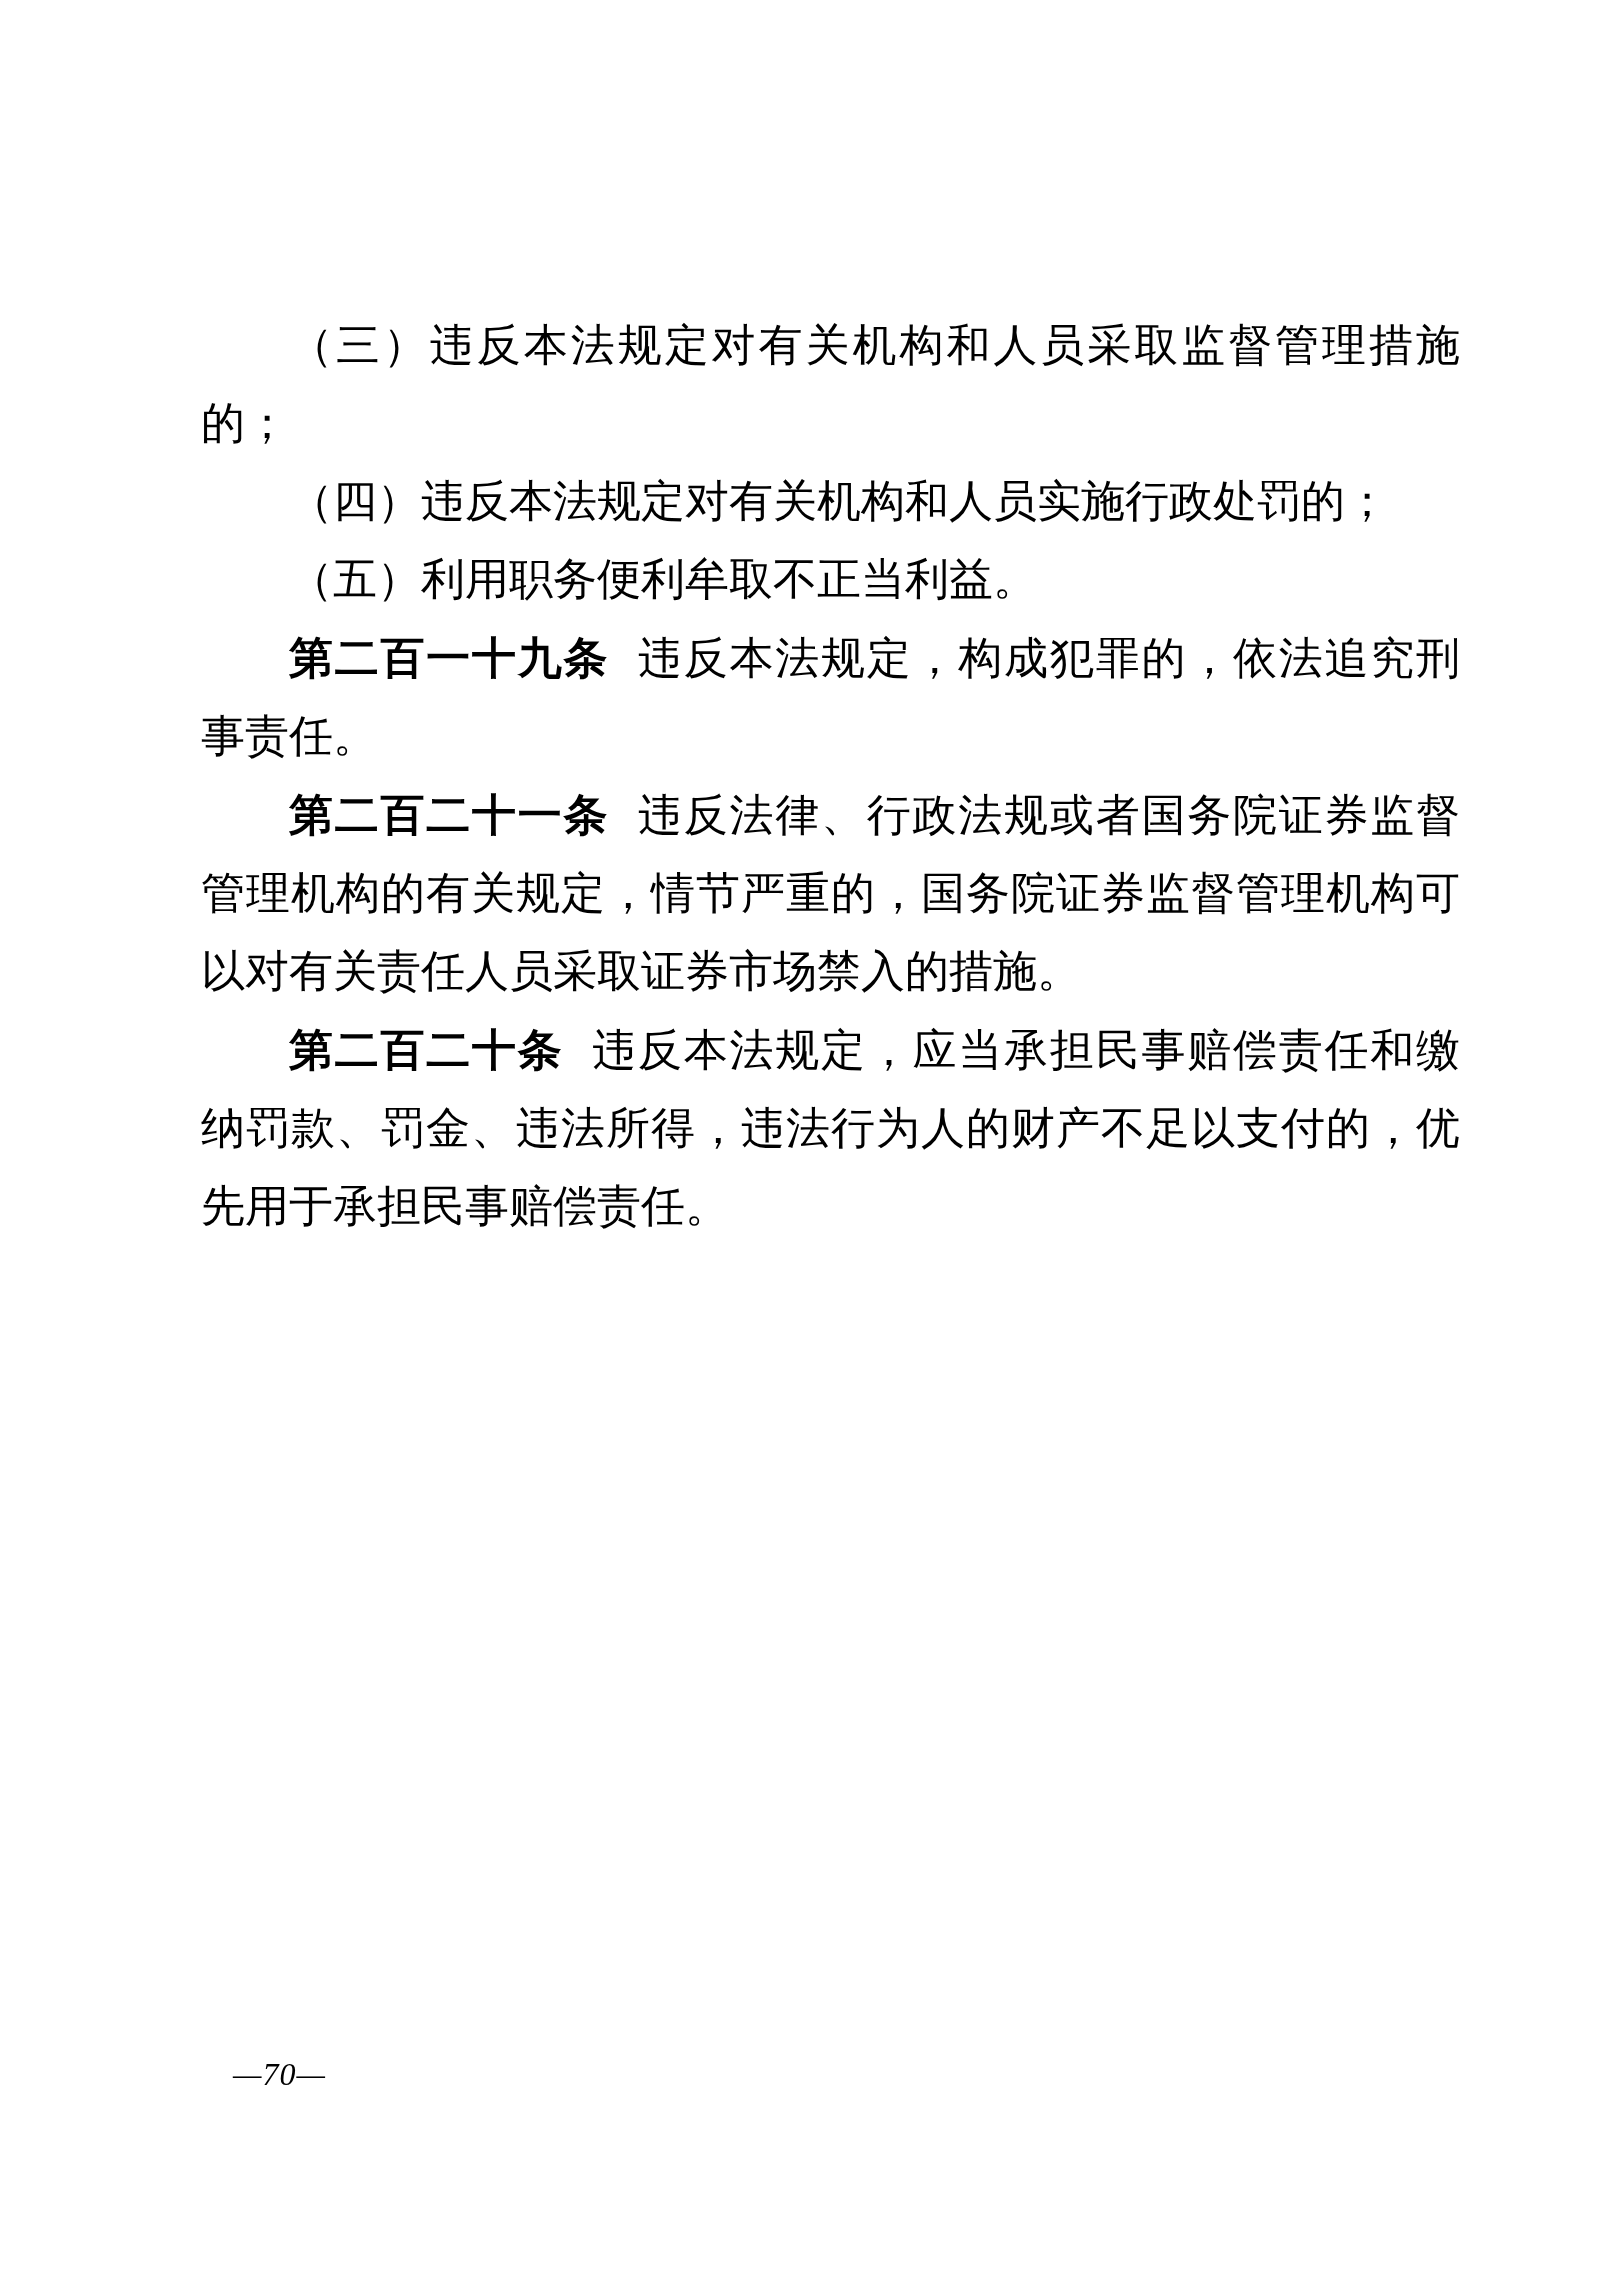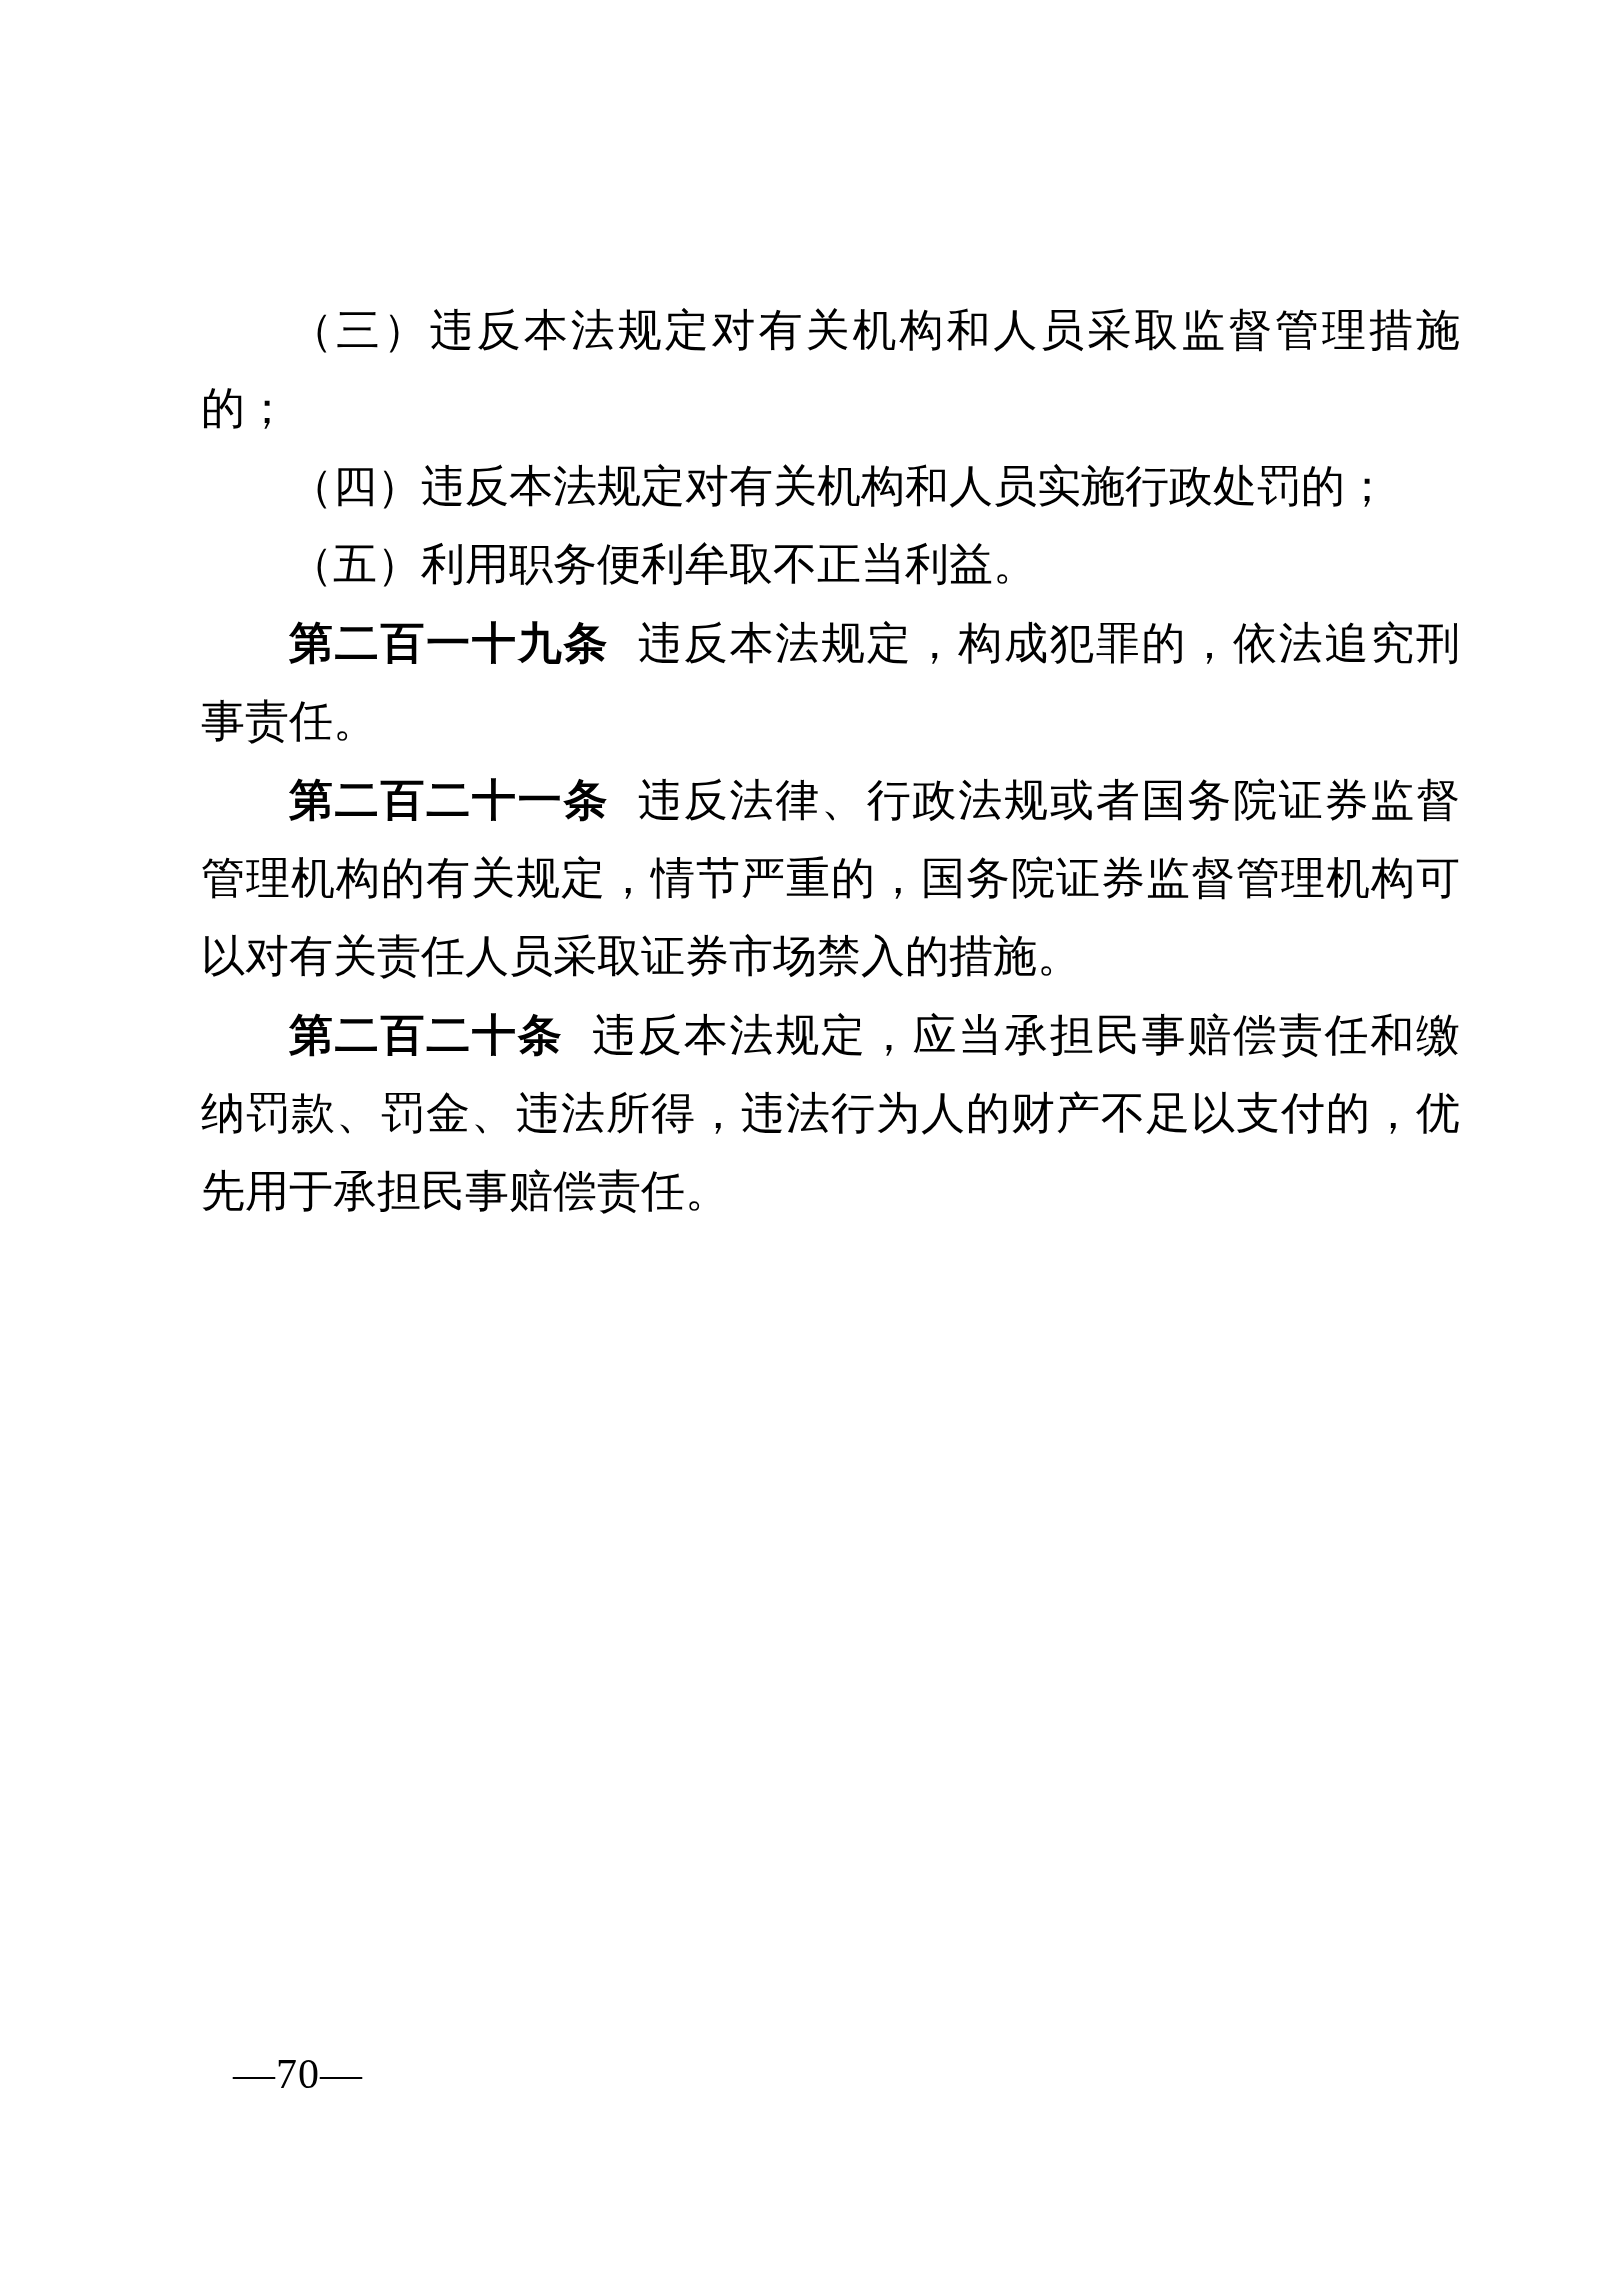--- a/index.html
+++ b/index.html
@@ -13,21 +13,21 @@
     overflow: hidden;
   }
   .page {
     position: absolute;
     inset: 0;
     background: #ffffff;
   }
   .text-block {
     position: absolute;
     left: 201px;
-    top: 292px;
+    top: 307px;
     width: 1259px;
   }
   .para {
     margin: 0;
     padding: 0;
     font-size: 44px;
     line-height: 78px;
     text-align: justify;
     text-indent: 2em;
     letter-spacing: 0;
@@ -39,24 +39,25 @@
     margin-right: 0.65em;
   }
   .article-num:empty {
     display: none;
     margin: 0;
   }
   .page-number {
     position: absolute;
     left: 233px;
     top: 2049px;
-    font-size: 42px;
+    font-size: 32px;
     line-height: 51px;
     letter-spacing: 1px;
     font-family: "Liberation Serif", "DejaVu Serif", serif;
+    font-style: italic;
   }
 </style>
 </head>
 <body>
 
 <div class="page">
 
   <div class="text-block">
 
     <p class="para"><span>（三）违反本法规定对有关机构和人员采取监督管理措施的；</span></p>

